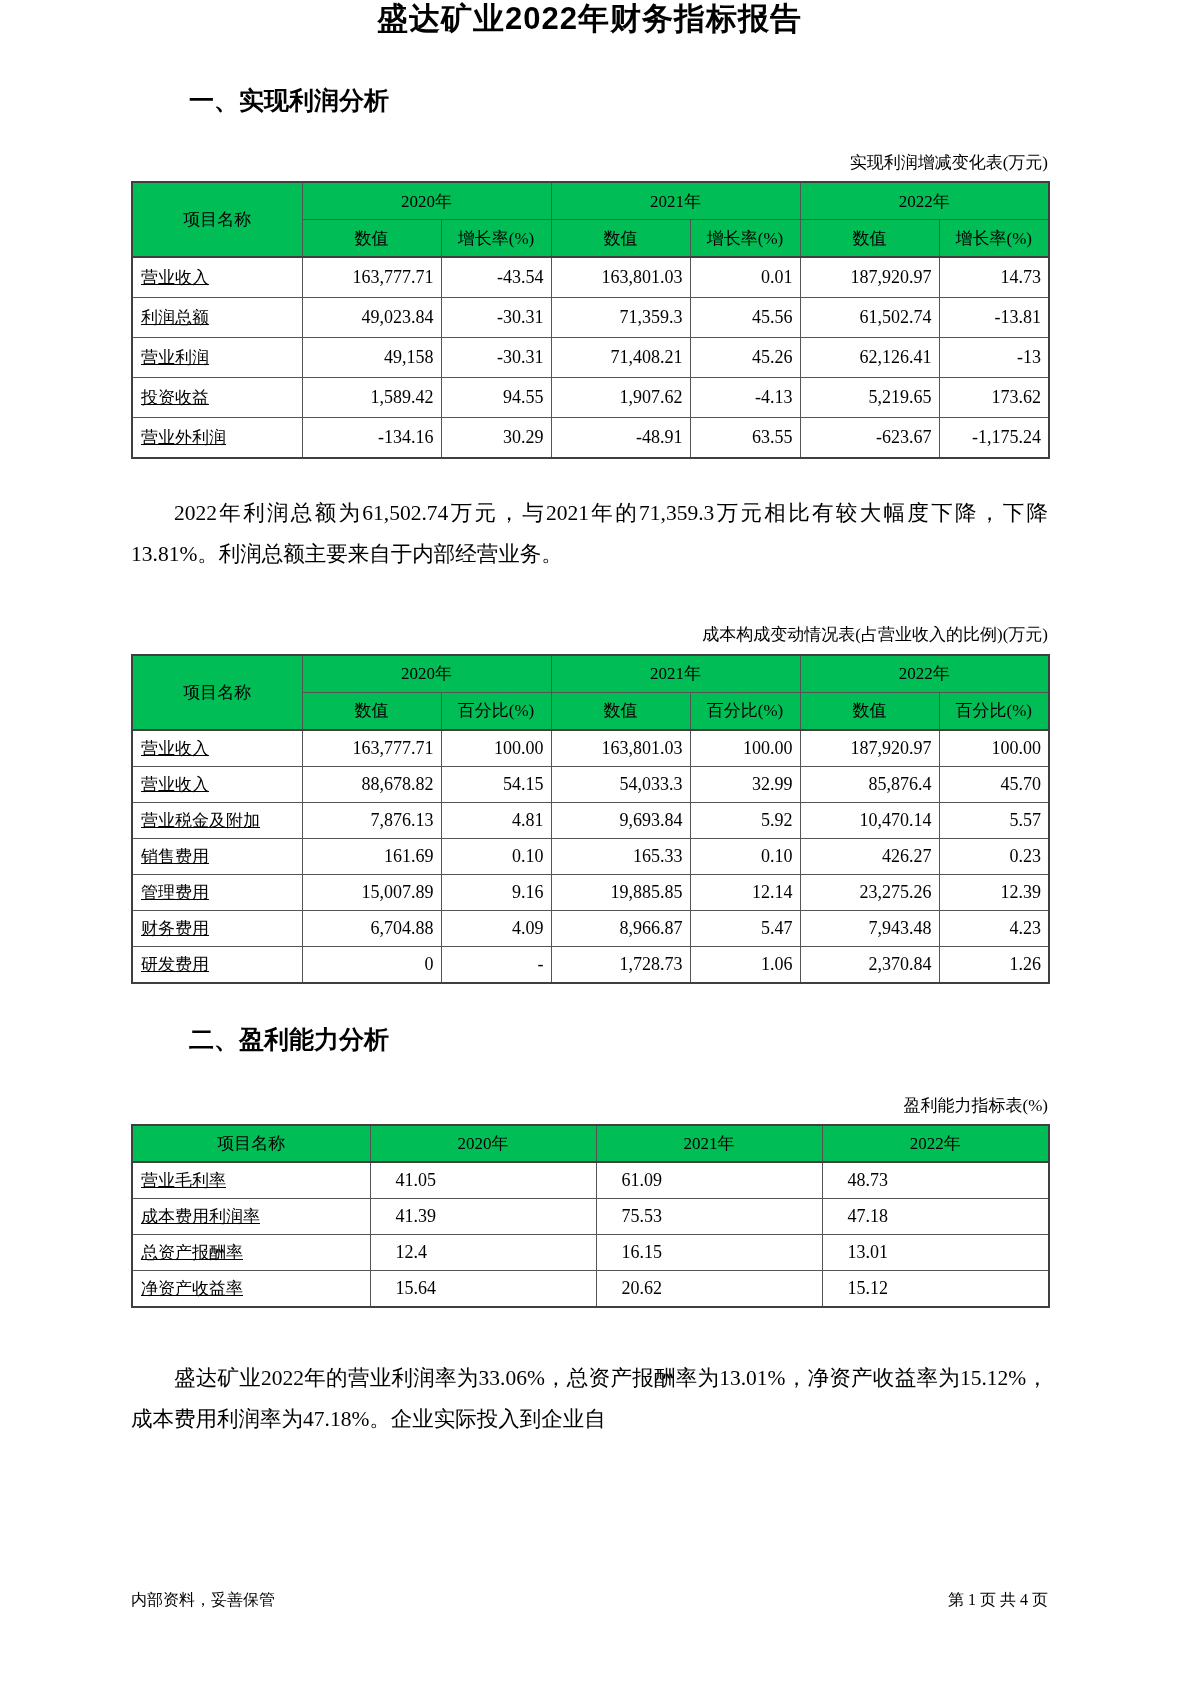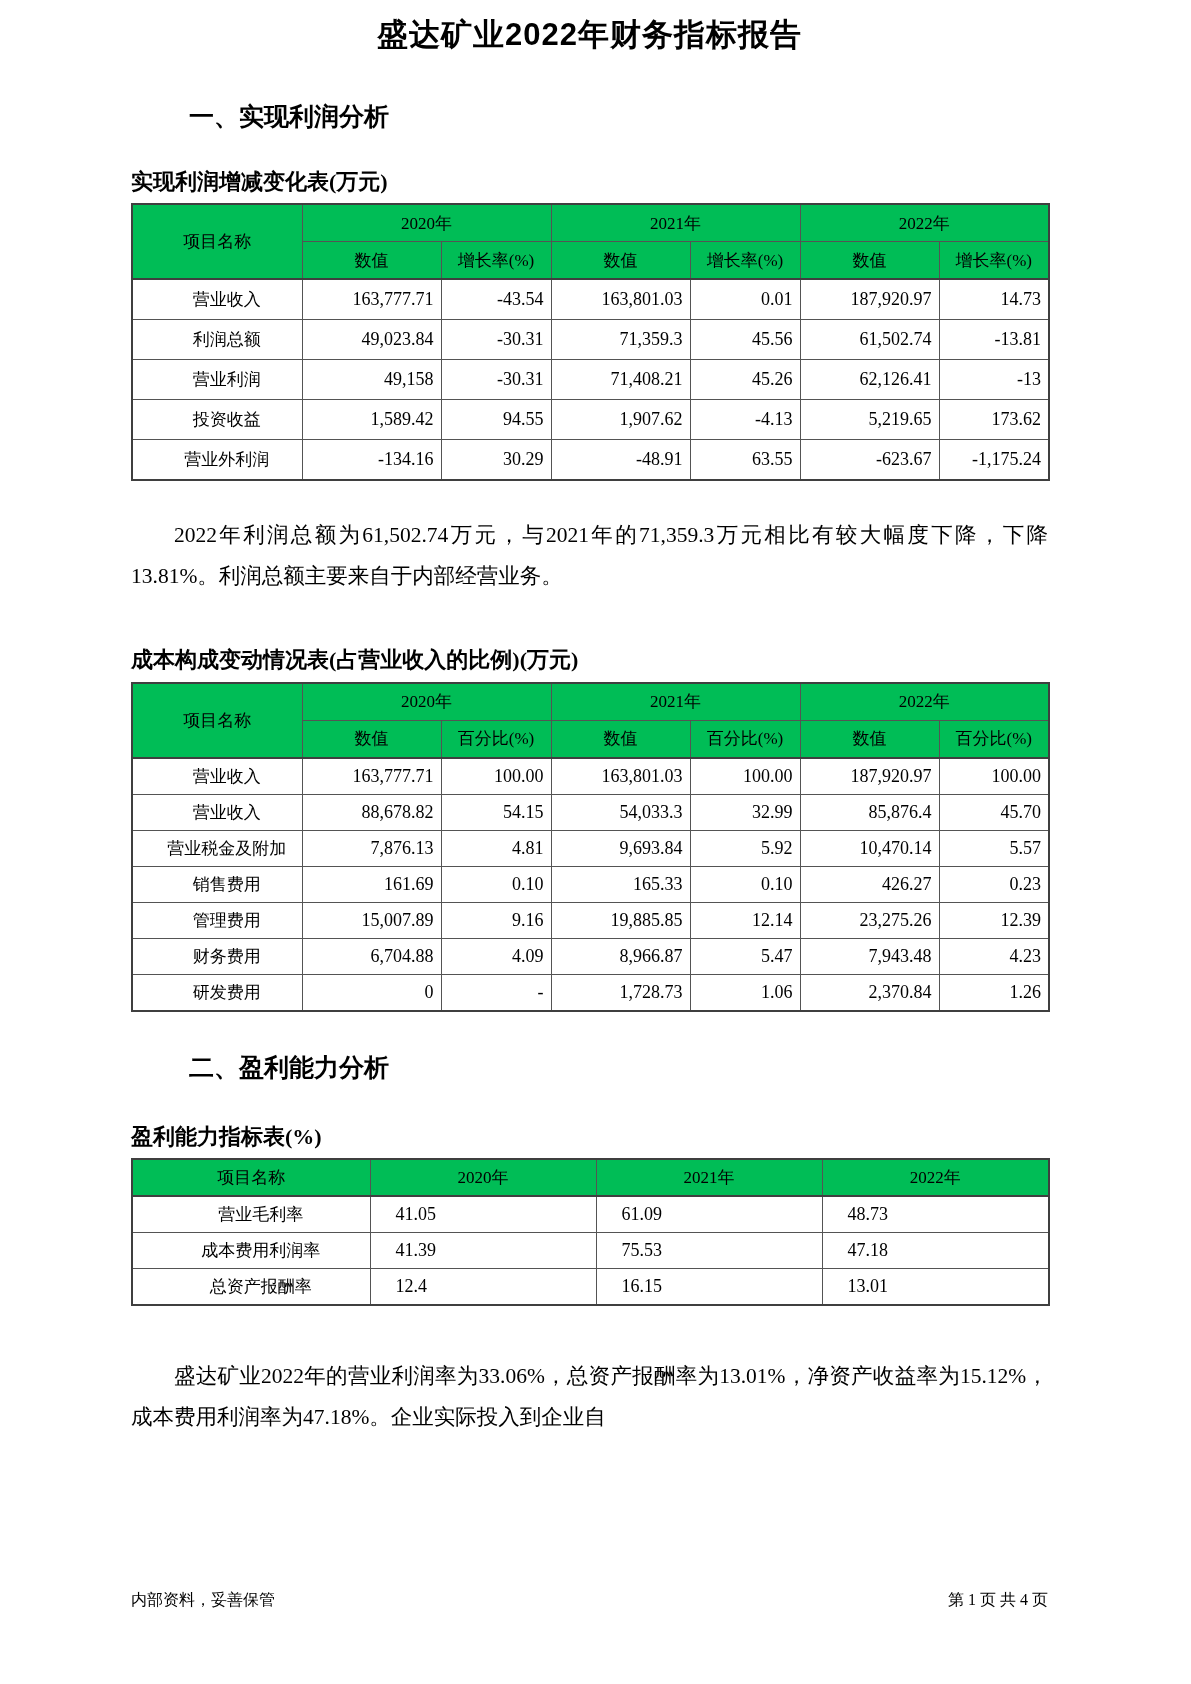--- a/index.html
+++ b/index.html
@@ -7,46 +7,46 @@
     width:1191px;height:1684px;position:relative;
     font-family:"Liberation Serif","DejaVu Serif",serif;color:#000;
     -webkit-font-smoothing:antialiased;
   }
   .page{box-sizing:border-box;width:1191px;height:1684px;position:relative;
         padding:0 143px 0 131px;overflow:hidden;}
   
   .doc-title{
     font-family:"Liberation Sans","DejaVu Sans",sans-serif;
     font-weight:700;font-size:31px;text-align:center;
-    margin:16px;line-height:1.25;letter-spacing:1px;
+    margin:0;line-height:1.25;letter-spacing:1px;
   }
   
   .sec-heading{
     font-family:Liberation Sans, sans-serif;
     font-weight:700;font-size:25px;line-height:1.2;
     margin:46px 0 0 58px;
   }
   .sec-heading.second{margin-top:40px;}
   
-  .tbl-caption{font-size:22px;text-align:left;margin:38px 0 8px 0;line-height:1.2;font-weight:bold;}
+  .tbl-caption{font-size:17px;text-align:right;margin:38px 0 8px 0;line-height:1.2;}
   .tbl-caption.c2{margin-top:50px;}
   .tbl-caption.c3{margin-top:42px;}
   
   table{border-collapse:collapse;table-layout:fixed;width:917px;
         border:2px solid #3f3f3f;font-size:17px;}
   th,td{border:1px solid #545454;vertical-align:middle;overflow:hidden;white-space:nowrap;}
   thead{border-bottom:2px solid #3f3f3f;}
   th{background:#00BD56;font-weight:400;text-align:center;}
   .t1 th{height:34px;}
   .t1 td{height:37px;}
   .t2 th{height:34px;}
   .t2 td{height:33px;}
   .t3 th{height:33px;}
   .t3 td{height:33px;}
-  td.label{text-align:center;padding-left:20px;}
+  td.label{text-align:left;padding-left:8px;text-decoration:underline;}
   td.num{text-align:right;padding-right:7px;font-size:18px;}
   td.val{text-align:left;padding-left:25px;font-size:18px;}
   
   .para{
     font-size:21.5px;line-height:41px;text-indent:2em;text-align:justify;
     margin:34px 0 0 0;
   }
   .para.p2{margin-top:50px;}
   
   .footer{
@@ -270,20 +270,26 @@
         <td class="val">41.39</td>
         <td class="val">75.53</td>
         <td class="val">47.18</td>
       </tr>
       <tr>
         <td class="label">总资产报酬率</td>
         <td class="val">12.4</td>
         <td class="val">16.15</td>
         <td class="val">13.01</td>
       </tr>
+      <tr>
+        <td class="label">净资产收益率</td>
+        <td class="val">15.64</td>
+        <td class="val">20.62</td>
+        <td class="val">15.12</td>
+      </tr>
     </tbody>
   </table>
 
   <p class="para p2">盛达矿业2022年的营业利润率为33.06%，总资产报酬率为13.01%，净资产收益率为15.12%，成本费用利润率为47.18%。企业实际投入到企业自</p>
 
   <div class="footer">
     <span class="footer-left">内部资料，妥善保管</span>
     <span class="footer-right">第 1 页  共 4 页</span>
   </div>
 

